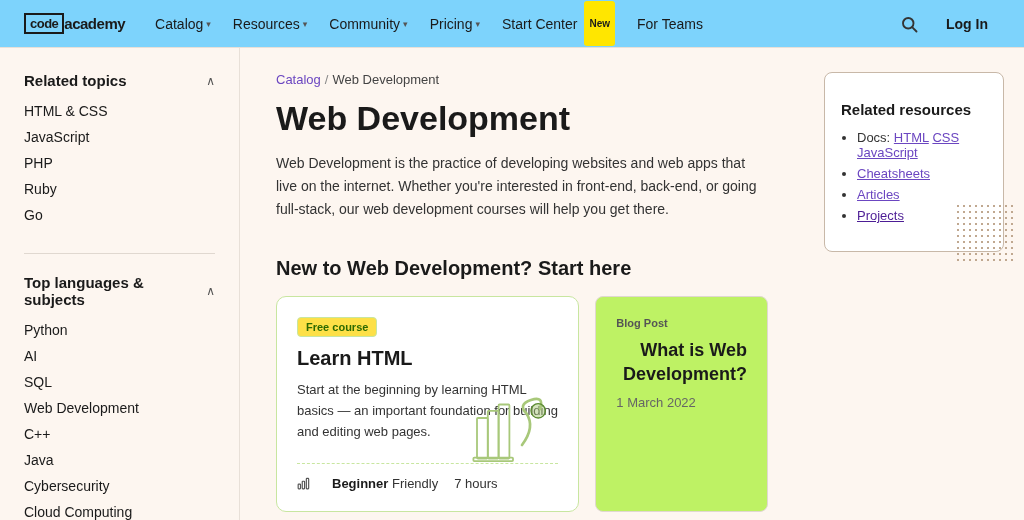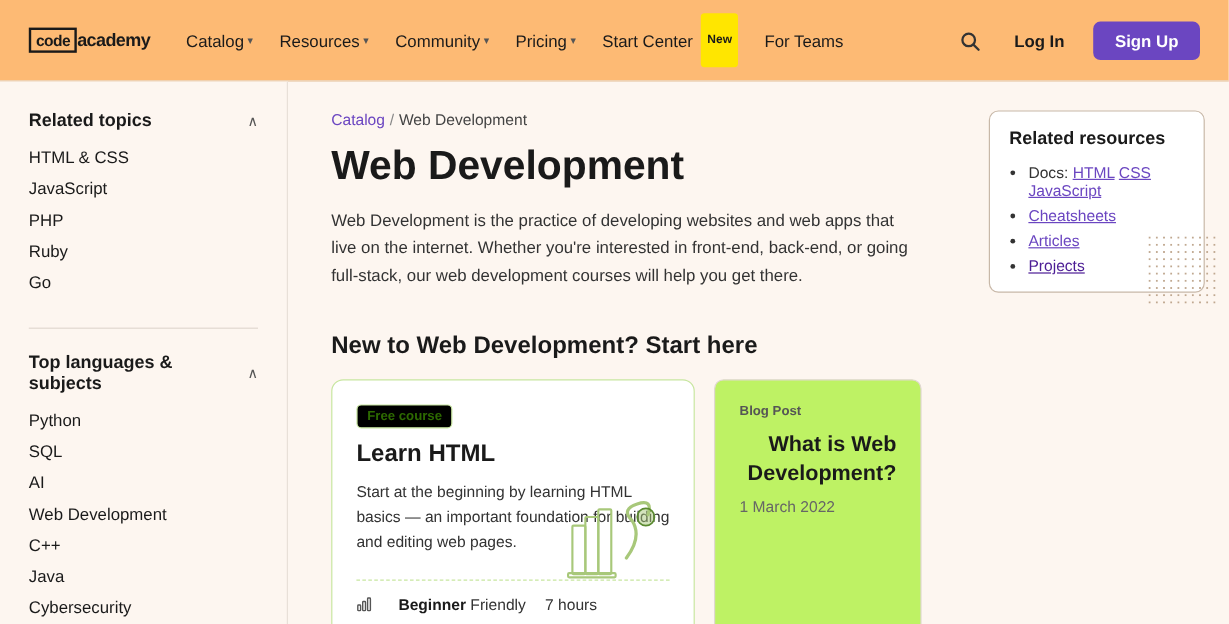--- a/index.html
+++ b/index.html
@@ -5,26 +5,26 @@
     * { box-sizing: border-box; margin: 0; padding: 0; }
     body {
       font-family: -apple-system, BlinkMacSystemFont, 'Segoe UI', sans-serif;
       background: #fdf6f0;
       color: #1a1a1a;
       font-size: 14px;
     }
 
     
     nav {
-      background: #fdba74;
+      background: #7dd3fc;
       border-bottom: 1px solid #e8e0d8;
       display: flex;
       align-items: center;
       padding: 0 24px;
-      height: 68px;
+      height: 48px;
       gap: 4px;
     }
     .logo {
       display: flex;
       align-items: center;
       margin-right: 16px;
       font-size: 15px;
       font-weight: 700;
       color: #1a1a1a;
       letter-spacing: -0.5px;
@@ -199,21 +199,21 @@
       padding: 20px;
       flex: 2;
       min-width: 0;
       position: relative;
       overflow: hidden;
     }
     .card-tag {
       font-size: 11px;
       font-weight: 600;
       color: #2d6a00;
-      background: #000000;
+      background: #fde047;
       border: 1px solid #c8e6a0;
       padding: 3px 8px;
       border-radius: 4px;
       display: inline-block;
       margin-bottom: 10px;
     }
     .card-title {
       font-size: 20px;
       font-weight: 800;
       color: #1a1a1a;
@@ -280,21 +280,21 @@
 
     
     .related-resources {
       width: 220px;
       min-width: 220px;
       padding: 24px 20px;
     }
     .resources-box {
       border: 1.5px solid #c8b8a8;
       border-radius: 8px;
-      padding: 14px 16px;
+      padding: 28px 16px;
       background: #fff;
       position: relative;
     }
     .resources-title {
       font-size: 15px;
       font-weight: 800;
       color: #1a1a1a;
       margin-bottom: 12px;
     }
     .resources-list {
@@ -359,21 +359,20 @@
     </div>
   </div>
   <div class="nav-right">
     <button class="search-icon-btn">
       <svg width="18" height="18" viewBox="0 0 24 24" fill="none" stroke="#333" stroke-width="2.5" stroke-linecap="round">
         <circle cx="11" cy="11" r="7"></circle>
         <line x1="16.5" y1="16.5" x2="22" y2="22"></line>
       </svg>
     </button>
     <button class="btn-login">Log In</button>
-    <button class="btn-signup">Sign Up</button>
   </div>
 </nav>
 
 <div class="page-layout">
 
   <aside class="sidebar">
     <div class="sidebar-section">
       <div class="sidebar-section-header">
         <span class="sidebar-section-title">Related topics</span>
         <span class="collapse-icon">∧</span>
@@ -389,22 +388,22 @@
 
     <hr class="sidebar-divider">
 
     <div class="sidebar-section">
       <div class="sidebar-section-header">
         <span class="sidebar-section-title">Top languages &amp; subjects</span>
         <span class="collapse-icon">∧</span>
       </div>
       <div class="sidebar-links">
         <a class="sidebar-link">Python</a>
+        <a class="sidebar-link">AI</a>
         <a class="sidebar-link">SQL</a>
-        <a class="sidebar-link">AI</a>
         <a class="sidebar-link">Web Development</a>
         <a class="sidebar-link">C++</a>
         <a class="sidebar-link">Java</a>
         <a class="sidebar-link">Cybersecurity</a>
         <a class="sidebar-link">Cloud Computing</a>
 
       </div>
     </div>
 
   </aside>

